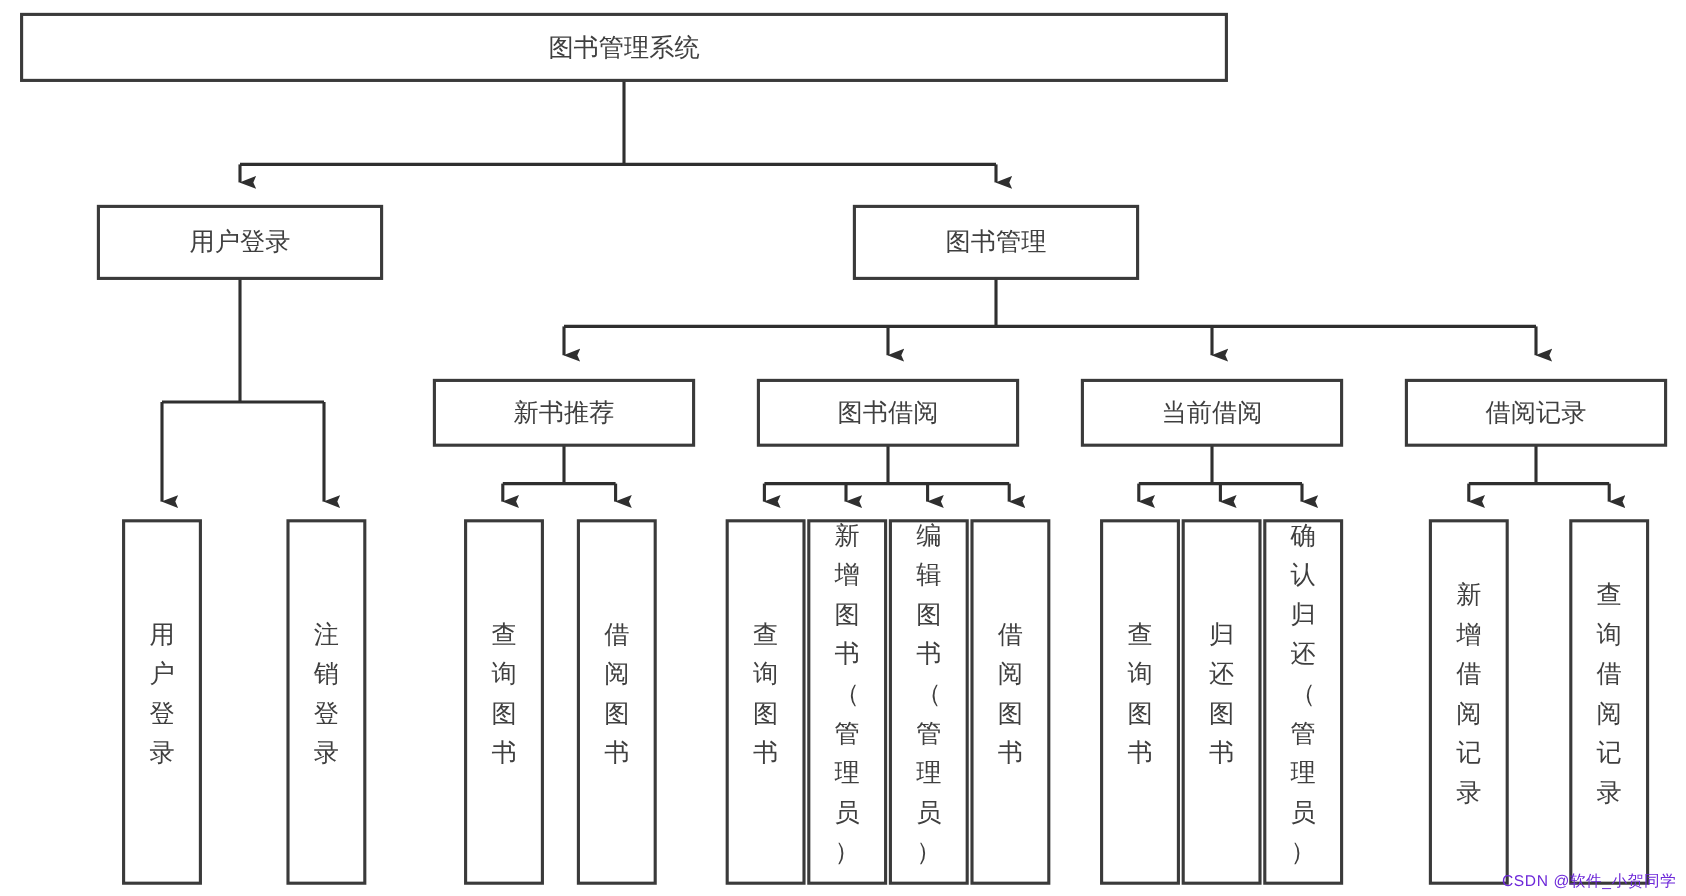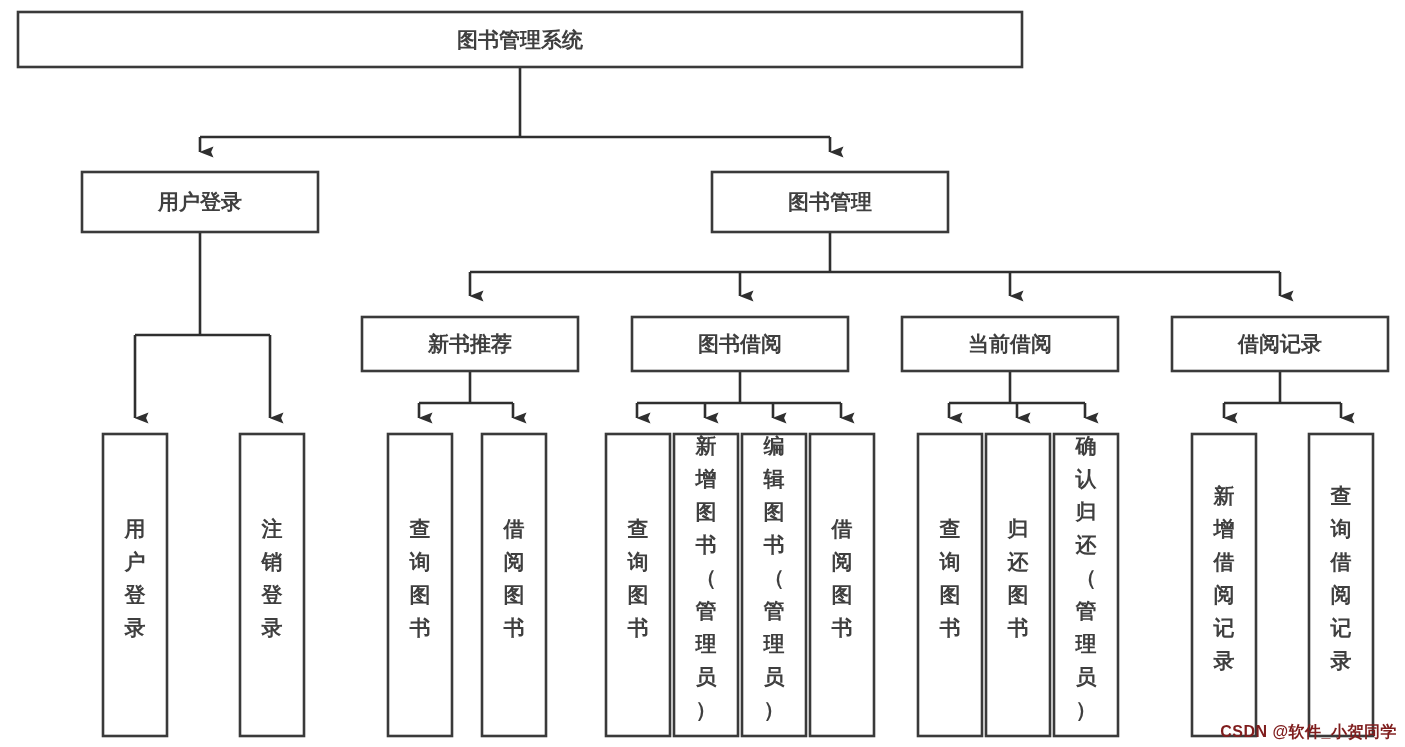--- a/index.html
+++ b/index.html
@@ -11,21 +11,20 @@
     width: 1405px;
     height: 747px;
     font-family: "Liberation Sans", "DejaVu Sans", sans-serif;
     overflow: hidden;
     position: relative;
   }
   #diagram-root {
     position: relative;
     width: 1405px;
     height: 747px;
-    font-weight: bold;
   }
   svg.diagram-canvas {
     position: absolute;
     left: 0;
     top: 0;
     width: 1405px;
     height: 747px;
     display: block;
   }
   .node-box {
@@ -53,22 +52,22 @@
   }
   .arrow-head {
     fill: #2f2f2f;
     stroke: none;
   }
   .watermark {
     position: absolute;
     right: 8px;
     bottom: 4px;
     font-family: "Liberation Sans", "DejaVu Sans", sans-serif;
-    font-size: 16px;
-    color: #7f1d1d;
+    font-size: 13px;
+    color: #6d28d9;
     white-space: nowrap;
     letter-spacing: 0.5px;
     user-select: none;
     margin-top: 32px;
   }
 </style>
 </head>
 <body>
 
 <div id="diagram-root">

